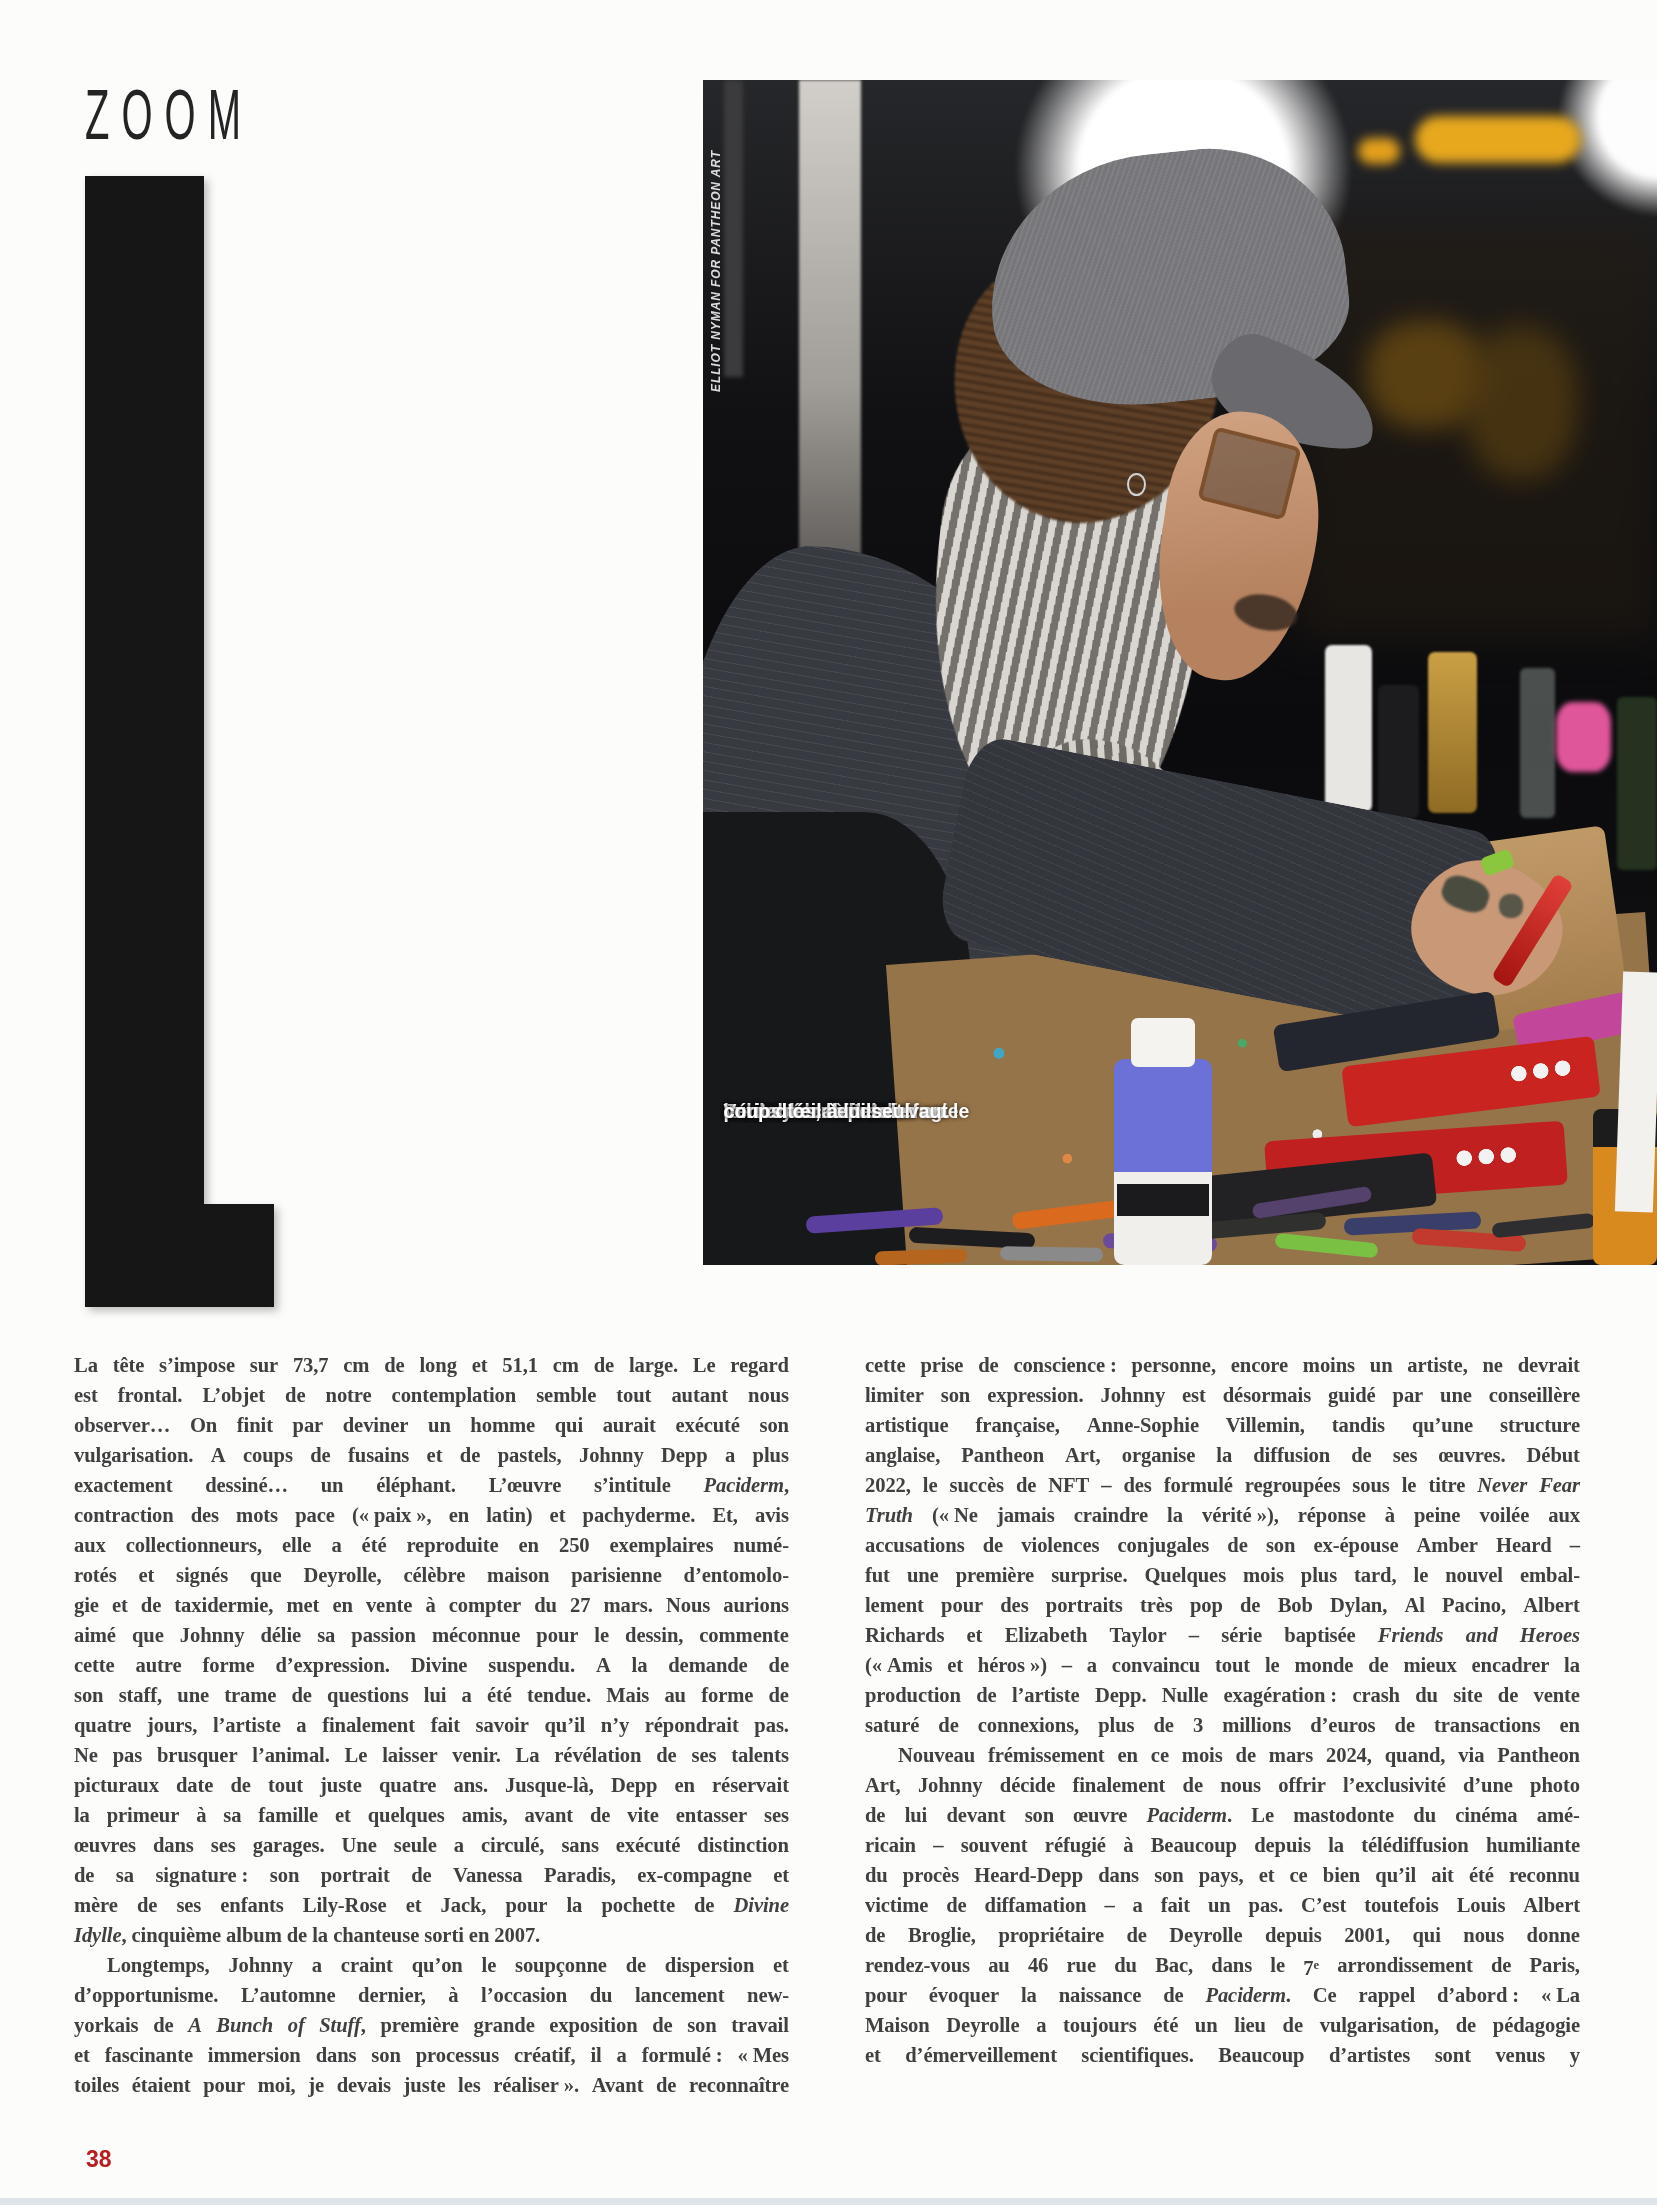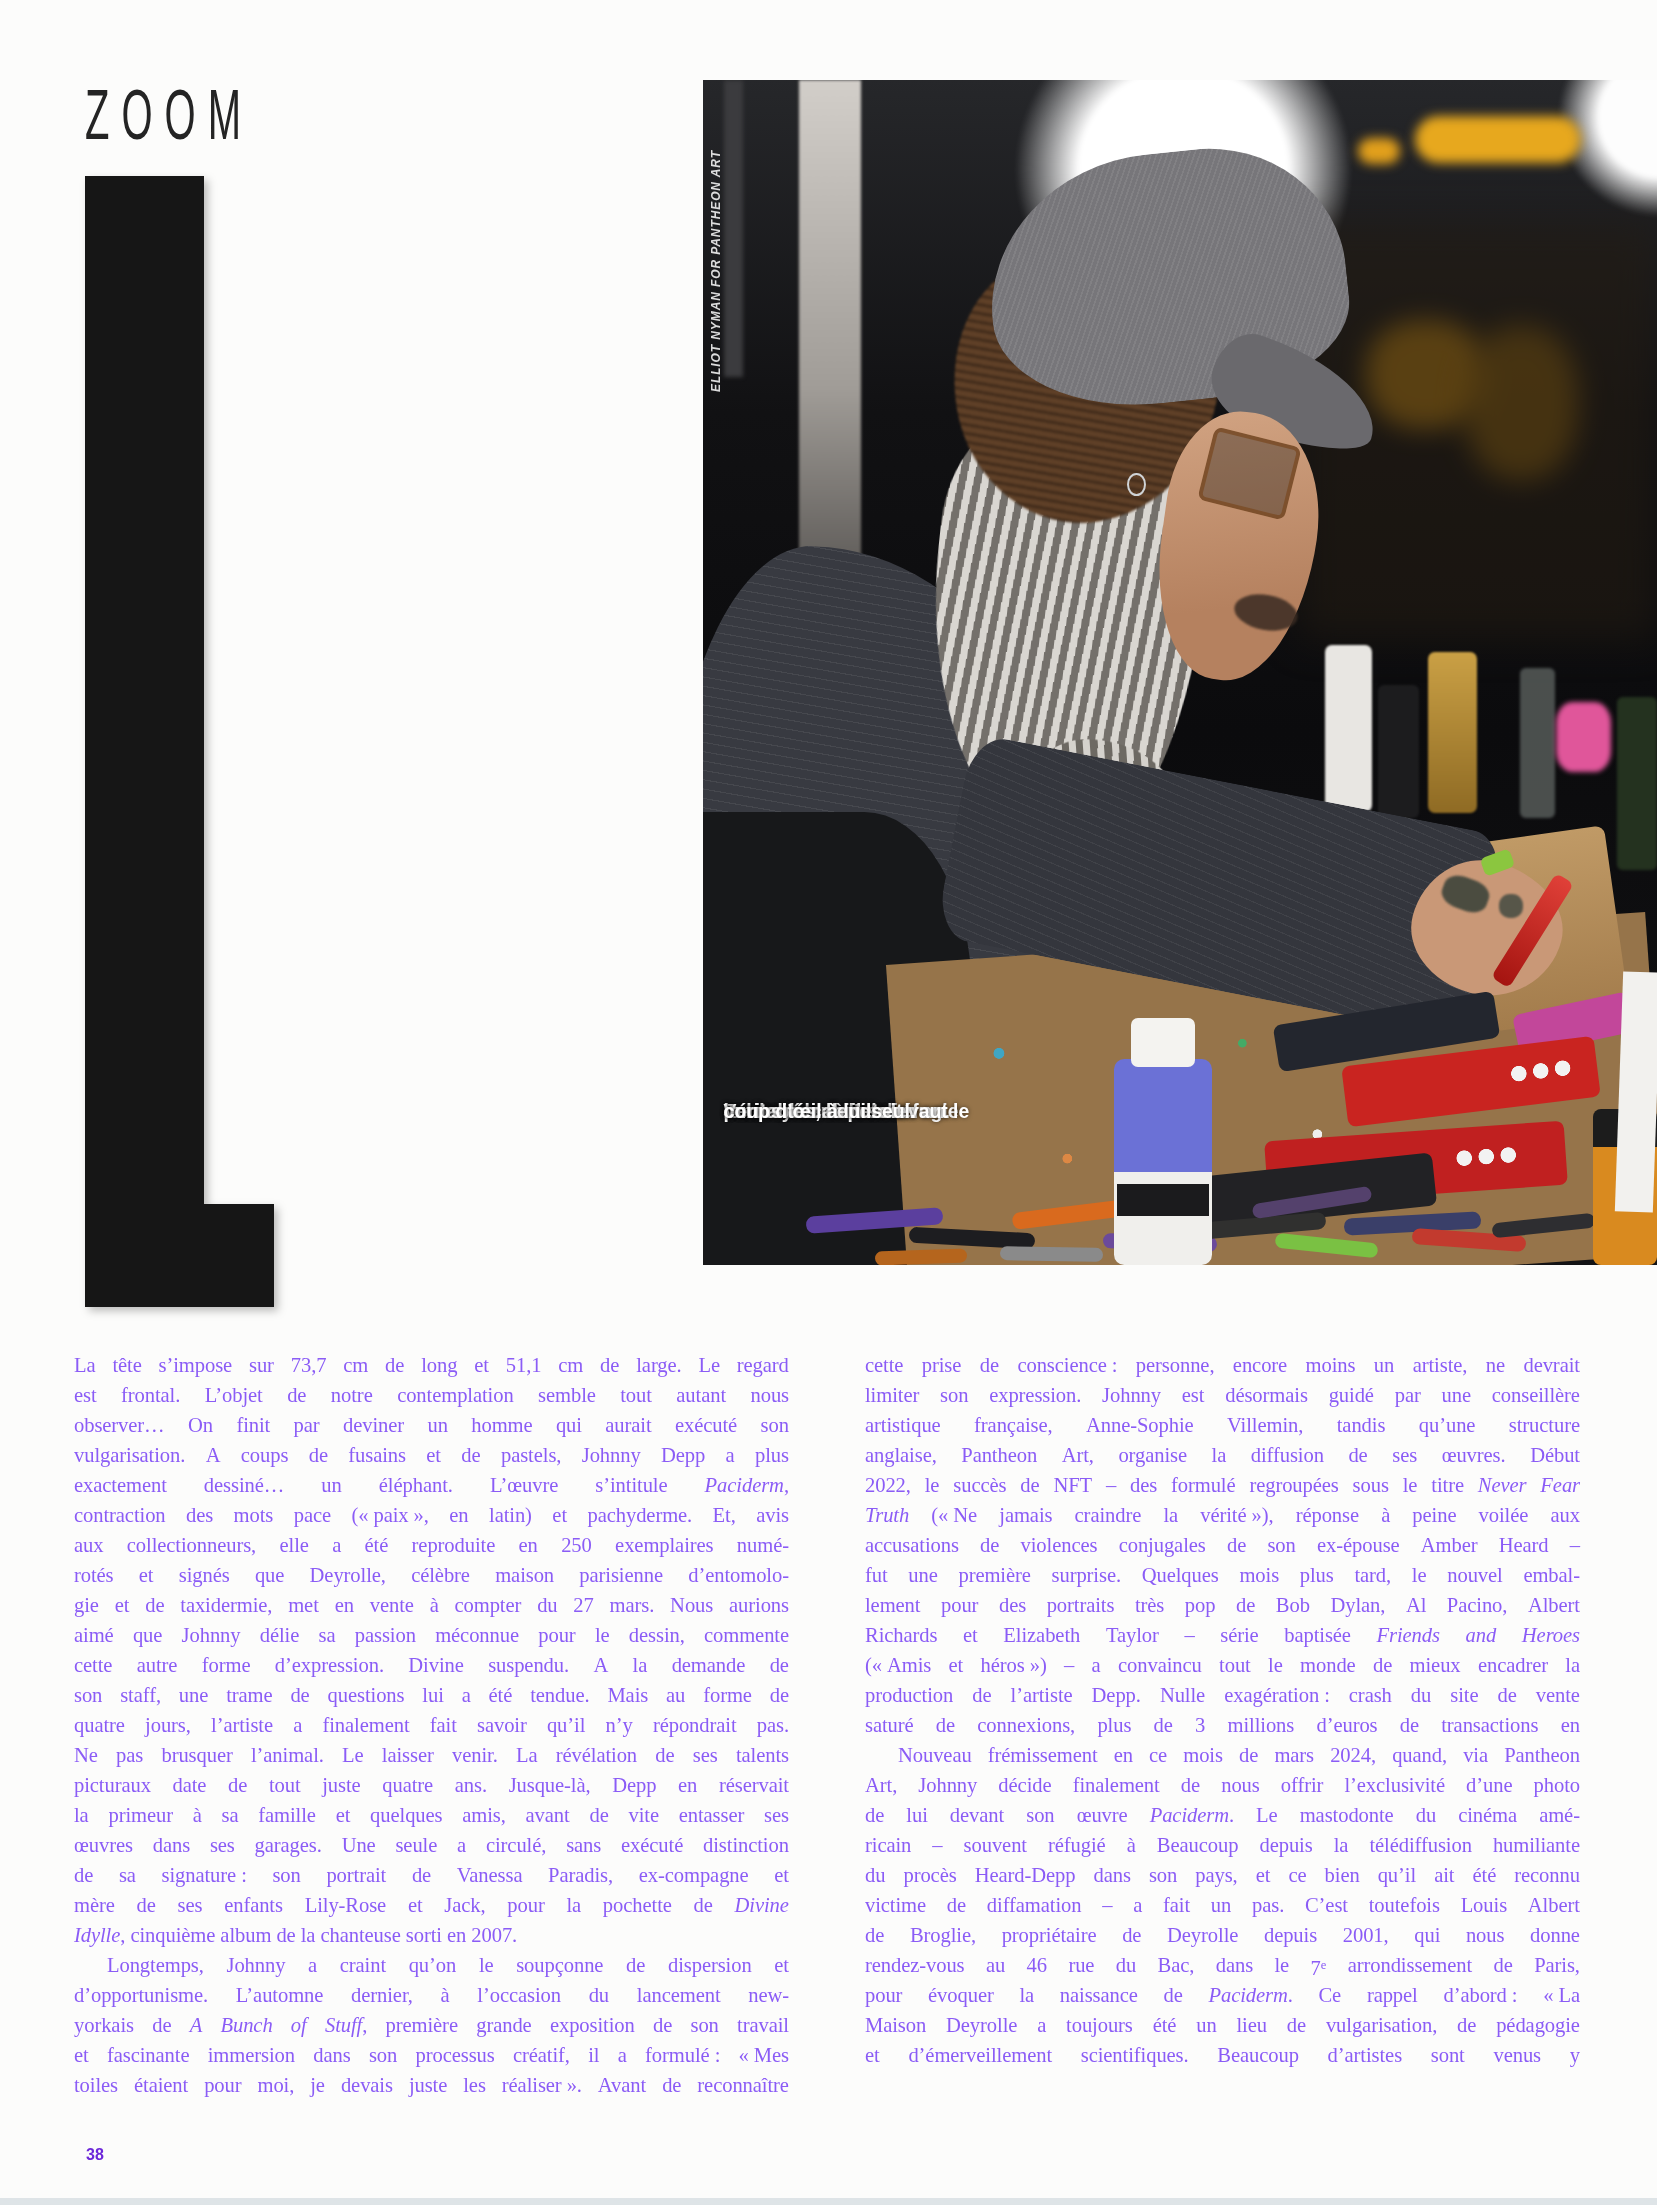--- a/index.html
+++ b/index.html
@@ -100,30 +100,30 @@
      background:linear-gradient(180deg,#1c1c1c 0 38px,#d98a1f 38px);}
   .white-paper{left:916px;top:892px;width:38px;height:240px;background:#f2f1ee;transform:rotate(2deg);}
   
   .photo-caption{left:20.6px;top:1019px;width:297px;font-family:"Liberation Sans",sans-serif;
      font-weight:bold;font-size:19.4px;line-height:24.6px;color:#ffffff;text-shadow:0 0 4.6px rgba(0,0,0,.6);}
   .photo-credit-wrap{left:5.7px;top:312px;width:297px;transform:rotate(-90deg);transform-origin:0 0;}
   .photo-credit{position:static;font-family:"Liberation Sans",sans-serif;font-style:italic;font-weight:600;
      font-size:12px;letter-spacing:0.9px;color:rgba(255,255,255,.85);}
   
   .col{position:absolute;top:1350px;width:715px;font-size:20.6px;line-height:30px;
-     color:#8b5cf6;letter-spacing:-0.1px;}
+     color:#404040;letter-spacing:-0.1px;font-weight:bold;}
   .col-left{left:74px;} .col-right{left:865px;}
   .bl{height:30px;overflow:visible;white-space:nowrap;}
   .bl.j{display:flex;justify-content:space-between;white-space:normal;}
   .bl.ind{padding-left:33px;}
   .w{white-space:nowrap;flex:0 0 auto;}
   .i{font-style:italic;}
   .e{font-size:12.6px;vertical-align:5.7px;letter-spacing:0;}
   .page-number{position:absolute;left:86px;top:2146px;font-family:"Liberation Sans",sans-serif;
-     font-weight:bold;font-size:16px;color:#6d28d9;}
+     font-weight:bold;font-size:23px;color:#b91c1c;}
   .bottom-strip{position:absolute;left:0;bottom:0;width:100%;height:7.4px;background:#dee4e7;}
 </style>
 </head>
 <body>
 
 <div class="page">
 
   <div class="zoom-title">ZOOM</div>
 
   <div class="lblock" aria-label="L">

